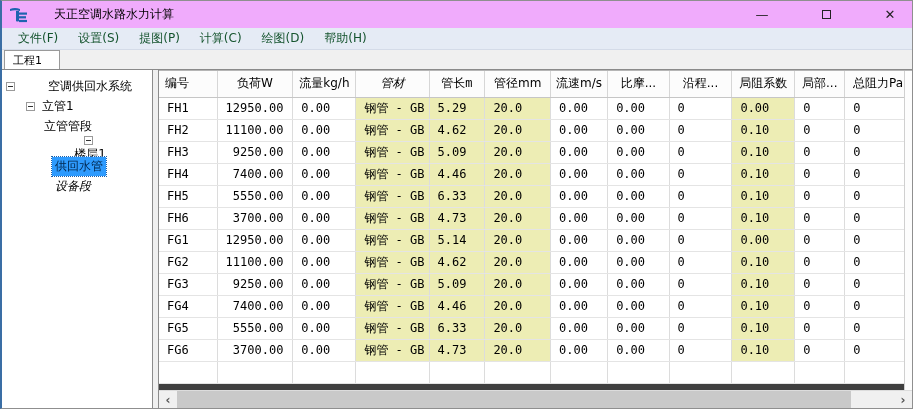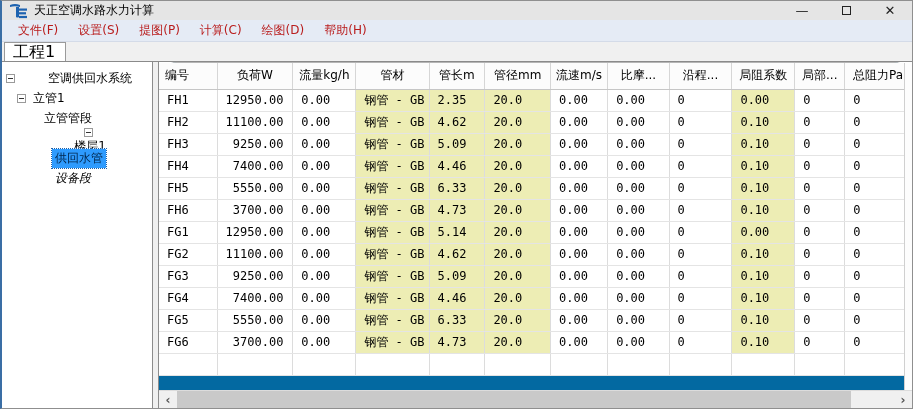--- a/index.html
+++ b/index.html
@@ -3,57 +3,57 @@
 <meta charset="utf-8">
 <style>
   * { margin:0; padding:0; box-sizing:border-box; }
   html,body { width:913px; height:409px; }
   body { font-family:"DejaVu Sans", sans-serif; font-size:12px; color:#000; background:#fff; }
 
   .window { width:913px; height:409px; border:1px solid #8f8f8f; border-left:2px solid #3a6ea5;
             display:flex; flex-direction:column; overflow:hidden; background:#fff; }
 
   
-  .titlebar { height:19px; background:#e5e5e5; display:flex; align-items:center; flex:none; }
+  .titlebar { height:27px; background:#f0abfc; display:flex; align-items:center; flex:none;gap:20px; }
   .app-icon { width:20px; height:18px; margin:0 6px 0 6px; flex:none; }
   .title-text { font-size:12px; color:#000; }
   .title-spacer { flex:1; }
   .winbtn { width:44px; height:27px; display:flex; align-items:center; justify-content:center;
             font-size:13px; color:#222; cursor:default; }
   .winbtn .sq { width:9px; height:9px; border:1px solid #222; display:block; }
 
   
   .menubar { height:22px; background:#e5ebf5; border-bottom:1px solid #d4dbe8;
              display:flex; align-items:center; flex:none; padding-left:6px; }
-  .menu-item { padding:2px 10px; color:#b91c1c; }
+  .menu-item { padding:2px 10px; color:#14532d; }
 
   
   .tabbar { height:20px; background:#f0f0f0; flex:none; display:flex; align-items:flex-end;
             border-bottom:1px solid #8a8a8a; }
   .tab { height:19px; min-width:56px; background:#ffffff; border:1px solid #9a9a9a; border-bottom:none;
-         margin-left:2px; padding:1px 10px 0 8px; display:flex; align-items:center; font-size:16px; }
+         margin-left:2px; padding:1px 10px 0 8px; display:flex; align-items:center; font-size:11px; }
 
   
   .main { flex:1; display:flex; min-height:0; background:#fff; }
 
   
   .tree-panel { width:150px; flex:none; background:#fff; padding-top:6px; overflow:hidden; }
   .tree-row { height:20px; display:flex; align-items:center; white-space:nowrap; }
   .tree-box { width:9px; height:9px; border:1px solid #9a9a9a; background:#fff; flex:none;
               position:relative; margin-right:4px; }
   .tree-box::after { content:""; position:absolute; left:1px; right:1px; top:3px; height:1px; background:#333; }
   .tree-label { padding:1px 3px; }
   .tree-row.selected .tree-label { background:#2e9bfe; color:#00264d; outline:1px dotted #1c5fa8; }
 
   .splitter { width:7px; flex:none; background:#f0f0f0;
               border-left:1px solid #8c8c8c; border-right:1px solid #8c8c8c; cursor:col-resize; }
 
   
-  .table-panel { flex:1; display:flex; flex-direction:column; min-width:0; background:#0369a1;
-                 border-top:1px solid #b5b5b5;border-radius:18px; }
+  .table-panel { flex:1; display:flex; flex-direction:column; min-width:0; background:#404040;
+                 border-top:1px solid #b5b5b5; }
   .grid-wrap { flex:1; overflow:hidden; position:relative; }
   .grid { border-collapse:collapse; table-layout:fixed; font-family:"DejaVu Sans Mono","DejaVu Sans",monospace; }
   .grid th { height:26px; font-weight:normal; background:#fcfcfc; border-right:1px solid #d6d6d6;
              border-bottom:1px solid #c6c6c6; font-size:12px; text-align:center; overflow:hidden;
              white-space:nowrap; font-family:"DejaVu Sans", sans-serif; }
   .grid th.first { text-align:left; padding-left:6px; }
   .grid td { height:22px; border-right:1px solid #dcdcdc; border-bottom:1px solid #e4e4e4;
              padding:0 4px 0 8px; font-size:12px; white-space:nowrap; overflow:hidden; background:#fff; }
   .grid td.yellow { background:#ededb4; }
   .grid td.ralign { text-align:right; padding-right:9px; }
@@ -104,21 +104,21 @@
     <div class="tab">工程1</div>
   </div>
 
   <div class="main">
 
     <div class="tree-panel">
         <div class="tree-row" style="padding-left: 4px; gap: 26px;">
           <span class="tree-box"></span>
           <span class="tree-label">空调供回水系统</span>
         </div>
-        <div class="tree-row" style="padding-left: 15px;">
+        <div class="tree-row" style="padding-left: 24px;">
           <span class="tree-box"></span>
           <span class="tree-label">立管1</span>
         </div>
         <div class="tree-row" style="padding-left: 26px;">
           <span style="width: 13px; flex: 0 0 auto;"></span>
           <span class="tree-label">立管管段</span>
         </div>
         <div class="tree-row" style="padding-left: 26px; flex-direction: column;">
           <span class="tree-box"></span>
           <span class="tree-label">楼层1</span>
@@ -136,38 +136,38 @@
     <div class="splitter"></div>
 
     <div class="table-panel">
       <div class="grid-wrap">
         <table class="grid">
           <thead>
               <tr>
                 <th class="first" style="width: 60px;">编号</th>
                 <th style="width: 65px;">负荷W</th>
                 <th style="width: 64px;">流量kg/h</th>
-                <th style="width: 66px;">管材</th>
-                <th style="width: 57px;">管长m</th>
+                <th style="width: 66px; font-style: italic;">管材</th>
+                <th style="width: 57px; font-family: Liberation Mono, monospace;">管长m</th>
                 <th style="width: 67px;">管径mm</th>
                 <th style="width: 58px;">流速m/s</th>
                 <th style="width: 63px;">比摩...</th>
                 <th style="width: 65px;">沿程...</th>
                 <th style="width: 64px;">局阻系数</th>
                 <th style="width: 51px;">局部...</th>
                 <th style="width: 68px;">总阻力Pa</th>
               </tr>
             </thead>
           <tbody>
               <tr>
                 <td>FH1</td>
                 <td class="ralign">12950.00</td>
                 <td>0.00</td>
                 <td class="yellow">钢管 - GB</td>
-                <td class="yellow">2.35</td>
+                <td class="yellow">5.29</td>
                 <td class="yellow">20.0</td>
                 <td>0.00</td>
                 <td>0.00</td>
                 <td>0</td>
                 <td class="yellow">0.00</td>
                 <td>0</td>
                 <td>0</td>
               </tr>
               <tr>
                 <td>FH2</td>

